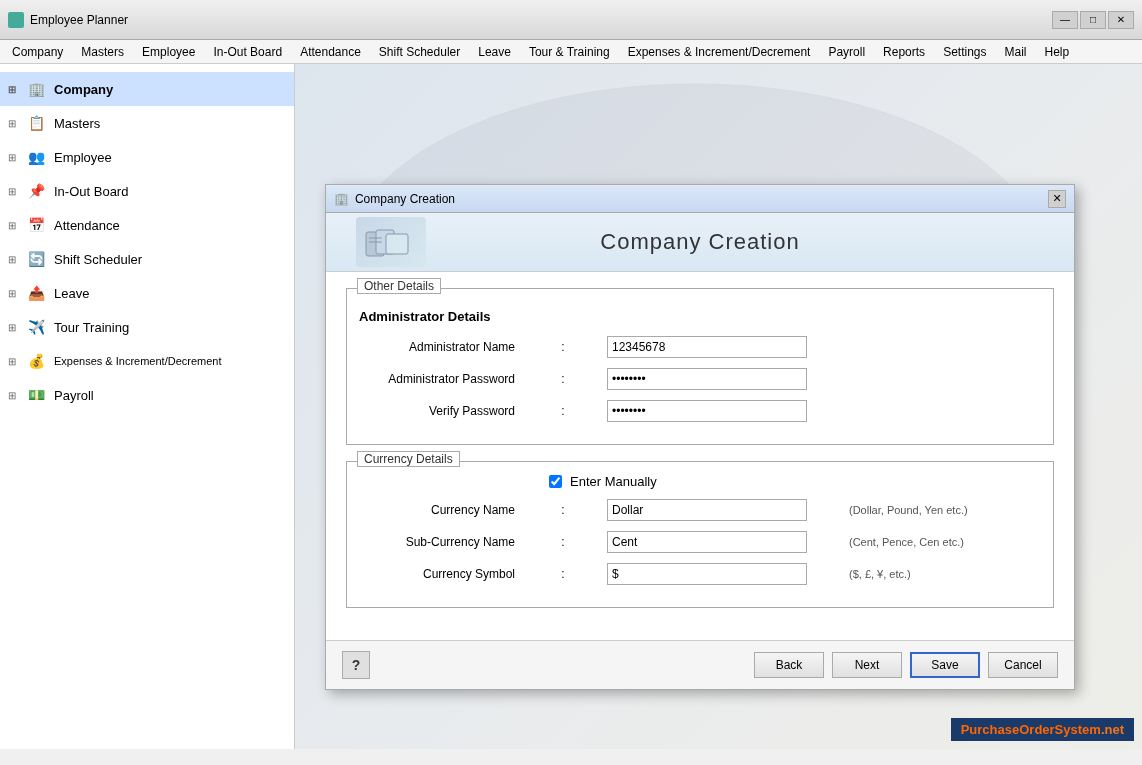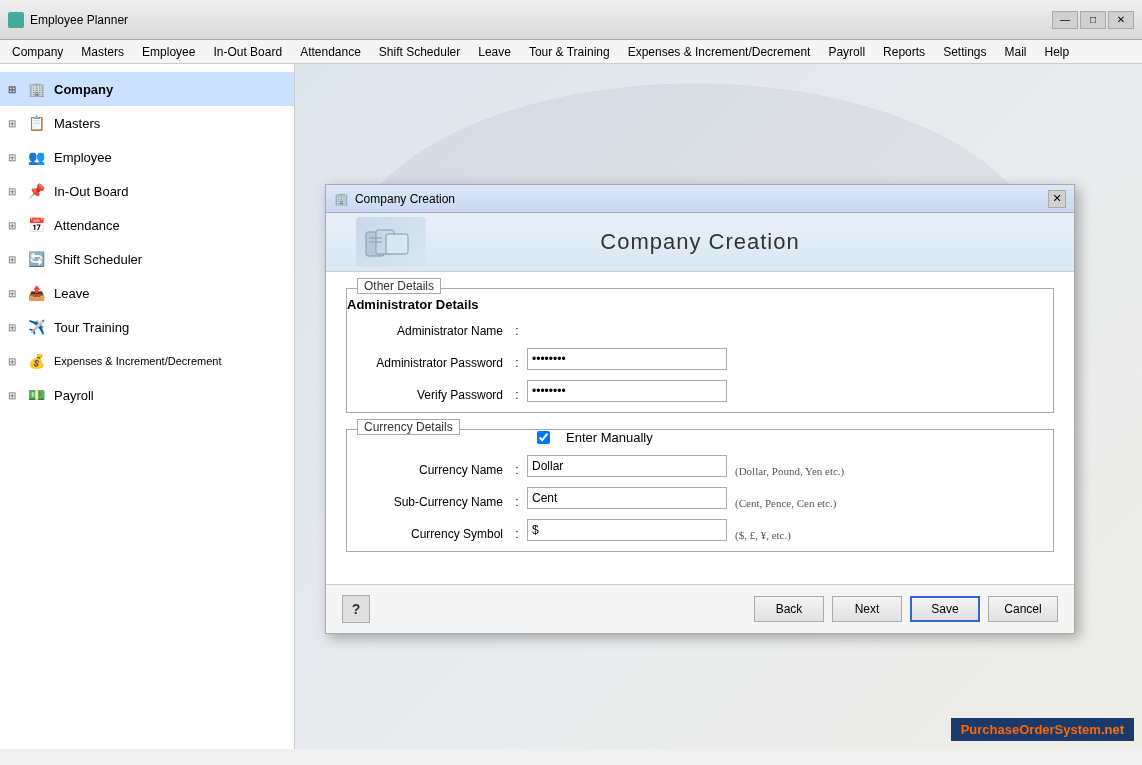--- a/index.html
+++ b/index.html
@@ -135,21 +135,21 @@
     
     .modal-content {
       padding: 16px 20px;
       background: white;
     }
 
     
     .section-box {
       border: 1px solid #aaa;
       margin-bottom: 16px;
-      padding: 0;
+      padding: 12px;
       position: relative;
     }
     .section-title {
       position: absolute;
       top: -11px;
       left: 10px;
       background: white;
       padding: 0 6px;
       border: 1px solid #aaa;
       font-size: 12px;
@@ -160,22 +160,23 @@
     .subsection-title {
       font-weight: bold;
       font-size: 13px;
       margin-bottom: 12px;
       margin-top: 8px;
     }
 
     
     .form-row {
       display: flex;
-      align-items: flex-end;
+      align-items: center;
       margin-bottom: 10px;
+      gap: 34px;
     }
     .form-label {
       width: 160px;
       text-align: right;
       font-size: 12px;
       padding-right: 4px;
     }
     .form-colon {
       width: 20px;
       text-align: center;
@@ -186,30 +187,29 @@
       width: 200px;
       height: 22px;
       border: 1px solid #aaa;
       padding: 2px 4px;
       font-size: 12px;
     }
     .form-hint {
       margin-left: 8px;
       font-size: 11px;
       color: #555;
-      font-family: Liberation Serif, serif;
     }
 
     
     .checkbox-row {
       display: flex;
       align-items: center;
       margin-bottom: 10px;
       margin-left: 190px;
-      gap: 16px;
+      gap: 8px;
     }
 
     
     .modal-footer {
       background: #f5f5f5;
       border-top: 1px solid #ccc;
       padding: 10px 16px;
       display: flex;
       align-items: center;
       gap: 8px;
@@ -372,20 +372,21 @@
       <div class="modal-content">
 
         <div class="section-box">
           <div class="section-title">Other Details</div>
 
           <div class="subsection-title">Administrator Details</div>
 
           <div class="form-row">
             <div class="form-label">Administrator Name</div>
             <div class="form-colon">:</div>
+            <input class="form-input" type="text" value="12345678" style="">
           </div>
 
           <div class="form-row">
             <div class="form-label">Administrator Password</div>
             <div class="form-colon">:</div>
             <input class="form-input" type="password" value="12345678" style="">
           </div>
 
           <div class="form-row">
             <div class="form-label">Verify Password</div>

